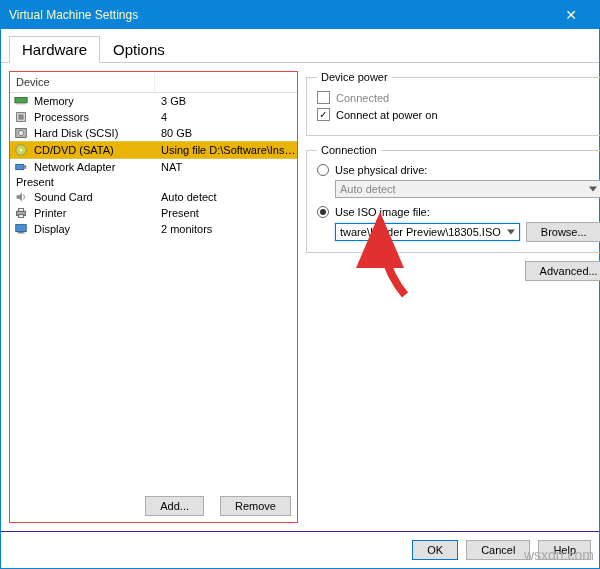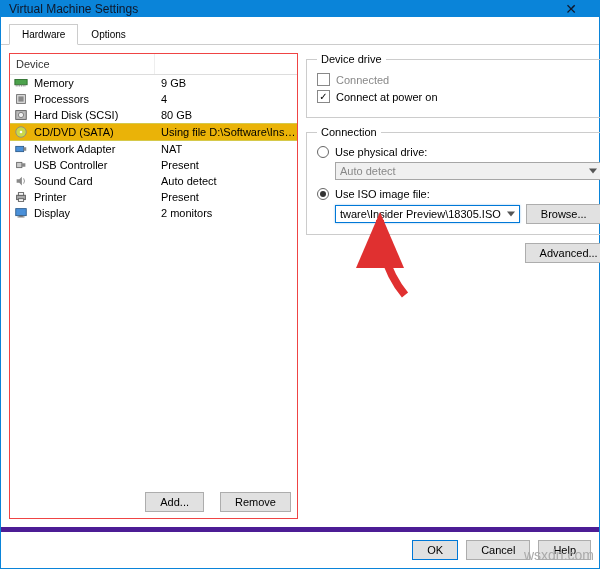--- a/index.html
+++ b/index.html
@@ -1,22 +1,22 @@
 <!DOCTYPE html>
 <html><head>
 <meta charset="utf-8">
 <style>
   * { box-sizing: border-box; margin: 0; padding: 0; font-family: "Segoe UI", Tahoma, sans-serif; }
   body { background: #fff; width: 600px; height: 569px; position: relative; overflow: hidden; }
   .window { width: 600px; height: 569px; display: flex; flex-direction: column; border: 1px solid #0a84d9; }
-  .titlebar { background: #0a84d9; color: #0f172a; height: 16px; display: flex; align-items: center; padding: 0 8px; font-size: 12px; }
+  .titlebar { background: #0a84d9; color: #fef9c3; height: 28px; display: flex; align-items: center; padding: 0 8px; font-size: 12px; }
   .titlebar .title { flex: 1; }
   .titlebar .close { width: 40px; text-align: center; font-size: 14px; }
   .body { flex: 1; background: #fff; display: flex; flex-direction: column; }
-  .tabs { display: flex; border-bottom: 1px solid #ccc; padding-top: 6px; padding-left: 8px; font-size: 10px; }
+  .tabs { display: flex; border-bottom: 1px solid #ccc; padding-top: 6px; padding-left: 8px; font-size: 15px; }
   .tab { padding: 4px 12px; border: 1px solid transparent; position: relative; top: 1px; }
   .tab.active { border: 1px solid #ccc; border-bottom: 1px solid #fff; background: #fff; }
   .content { flex: 1; display: flex; padding: 8px; gap: 8px; }
   .left-panel { width: 289px; border: 1px solid #ef4444; display: flex; flex-direction: column; min-height: 0; }
   .device-list { flex: 1; overflow: auto; font-size: 11px; }
   .list-header { display: flex; border-bottom: 1px solid #ddd; font-size: 11px; color: #333; }
   .list-header div { padding: 4px 6px; border-right: 1px solid #eee; }
   .col-device { flex: 0 0 145px; }
   .col-summary { flex: 1; }
   .list-row { display: flex; padding: 1px 0; align-items: center; }
@@ -34,21 +34,21 @@
   .checkbox-box { width: 13px; height: 13px; border: 1px solid #888; display:inline-flex;align-items:center;justify-content:center;font-size:10px; }
   .radio-circle { width: 12px; height: 12px; border: 1px solid #666; border-radius: 50%; display:inline-flex;align-items:center;justify-content:center; }
   .radio-circle.selected::after { content:''; width:6px;height:6px;border-radius:50%;background:#333;display:block; }
   .dropdown { border: 1px solid #a6a6a6; background: #fff; padding: 2px 18px 2px 4px; font-size: 11px; position: relative; display: block; }
   .dropdown::after { content:''; position:absolute; right:4px; top:50%; transform:translateY(-50%); border-left:4px solid transparent;border-right:4px solid transparent;border-top:5px solid #555; }
   .dropdown.disabled { background:#f0f0f0; color:#888; }
   .dropdown.highlighted { border: 1px solid #0078d7; box-shadow: 0 0 2px rgba(0,120,215,0.4); }
   .iso-row { display:flex; gap:6px; align-items:center; margin-left:18px; margin-top:2px; }
   .iso-row .dropdown { flex:1; white-space: nowrap; overflow: hidden; text-overflow: ellipsis; }
   .advanced-row { display:flex; justify-content:flex-end; }
-  .footer { border-top: 5px solid #4c1d95; padding: 8px; display: flex; justify-content: flex-end; gap: 8px; font-size:11px; }
+  .footer { border-top: 1px solid #4c1d95; padding: 8px; display: flex; justify-content: flex-end; gap: 8px; font-size:11px; }
   .footer .btn.primary { border-color:#0078d7; }
   .arrow-svg { position:absolute; pointer-events:none; }
   .watermark { position:absolute; bottom:6px; right:6px; font-size:14px; color:#aaa; font-family:Arial,sans-serif; }
 </style>
 </head>
 <body>
 
 <div class="window">
   <div class="titlebar">
     <span class="title">Virtual Machine Settings</span>
@@ -75,21 +75,21 @@
                       <rect x="2" y="10" width="1" height="2" fill="#888"></rect>
                       <rect x="4" y="10" width="1" height="2" fill="#888"></rect>
                       <rect x="6" y="10" width="1" height="2" fill="#888"></rect>
                       <rect x="8" y="10" width="1" height="2" fill="#888"></rect>
                       <rect x="10" y="10" width="1" height="2" fill="#888"></rect>
                       <rect x="12" y="10" width="1" height="2" fill="#888"></rect>
                     </svg>
                   </span>
                   <span>Memory</span>
                 </div>
-                <div class="col-summary">9 GB</div>
+                <div class="col-summary">3 GB</div>
               </div>
               <div class="list-row">
                 <div class="col-device">
                   <span class="icon">
                     <svg viewBox="0 0 16 16">
                       <rect x="3" y="3" width="10" height="10" fill="#ddd" stroke="#666"></rect>
                       <rect x="5" y="5" width="6" height="6" fill="#888"></rect>
                     </svg>
                   </span>
                   <span>Processors</span>
@@ -126,29 +126,20 @@
                     <svg viewBox="0 0 16 16">
                       <rect x="2" y="5" width="9" height="6" fill="#4a90d9" stroke="#2a5a8a"></rect>
                       <rect x="11" y="6" width="3" height="4" fill="#888"></rect>
                     </svg>
                   </span>
                   <span>Network Adapter</span>
                 </div>
                 <div class="col-summary">NAT</div>
               </div>
               <div class="list-row">
-                <div class="col-device">
-                  <span class="icon">
-                    <svg viewBox="0 0 16 16">
-                      <rect x="3" y="5" width="6" height="6" fill="#ccc" stroke="#666"></rect>
-                      <rect x="9" y="6" width="4" height="4" fill="#888"></rect>
-                    </svg>
-                  </span>
-                  <span>USB Controller</span>
-                </div>
                 <div class="col-summary">Present</div>
               </div>
               <div class="list-row">
                 <div class="col-device">
                   <span class="icon">
                     <svg viewBox="0 0 16 16">
                       <path d="M3 6 L6 6 L9 3 L9 13 L6 10 L3 10 Z" fill="#888"></path>
                       <path d="M11 5 Q13 8 11 11" stroke="#888" fill="none"></path>
                     </svg>
                   </span>
@@ -185,21 +176,21 @@
             </div>
         </div>
         <div class="left-buttons">
           <button class="btn">Add...</button>
           <button class="btn">Remove</button>
         </div>
       </div>
 
       <div class="right-panel">
         <fieldset>
-          <legend>Device drive</legend>
+          <legend>Device power</legend>
           <div class="checkbox-row">
             <span class="checkbox-box"></span>
             <span style="color:#888">Connected</span>
           </div>
           <div class="checkbox-row">
             <span class="checkbox-box">✓</span>
             <span>Connect at power on</span>
           </div>
         </fieldset>
 

